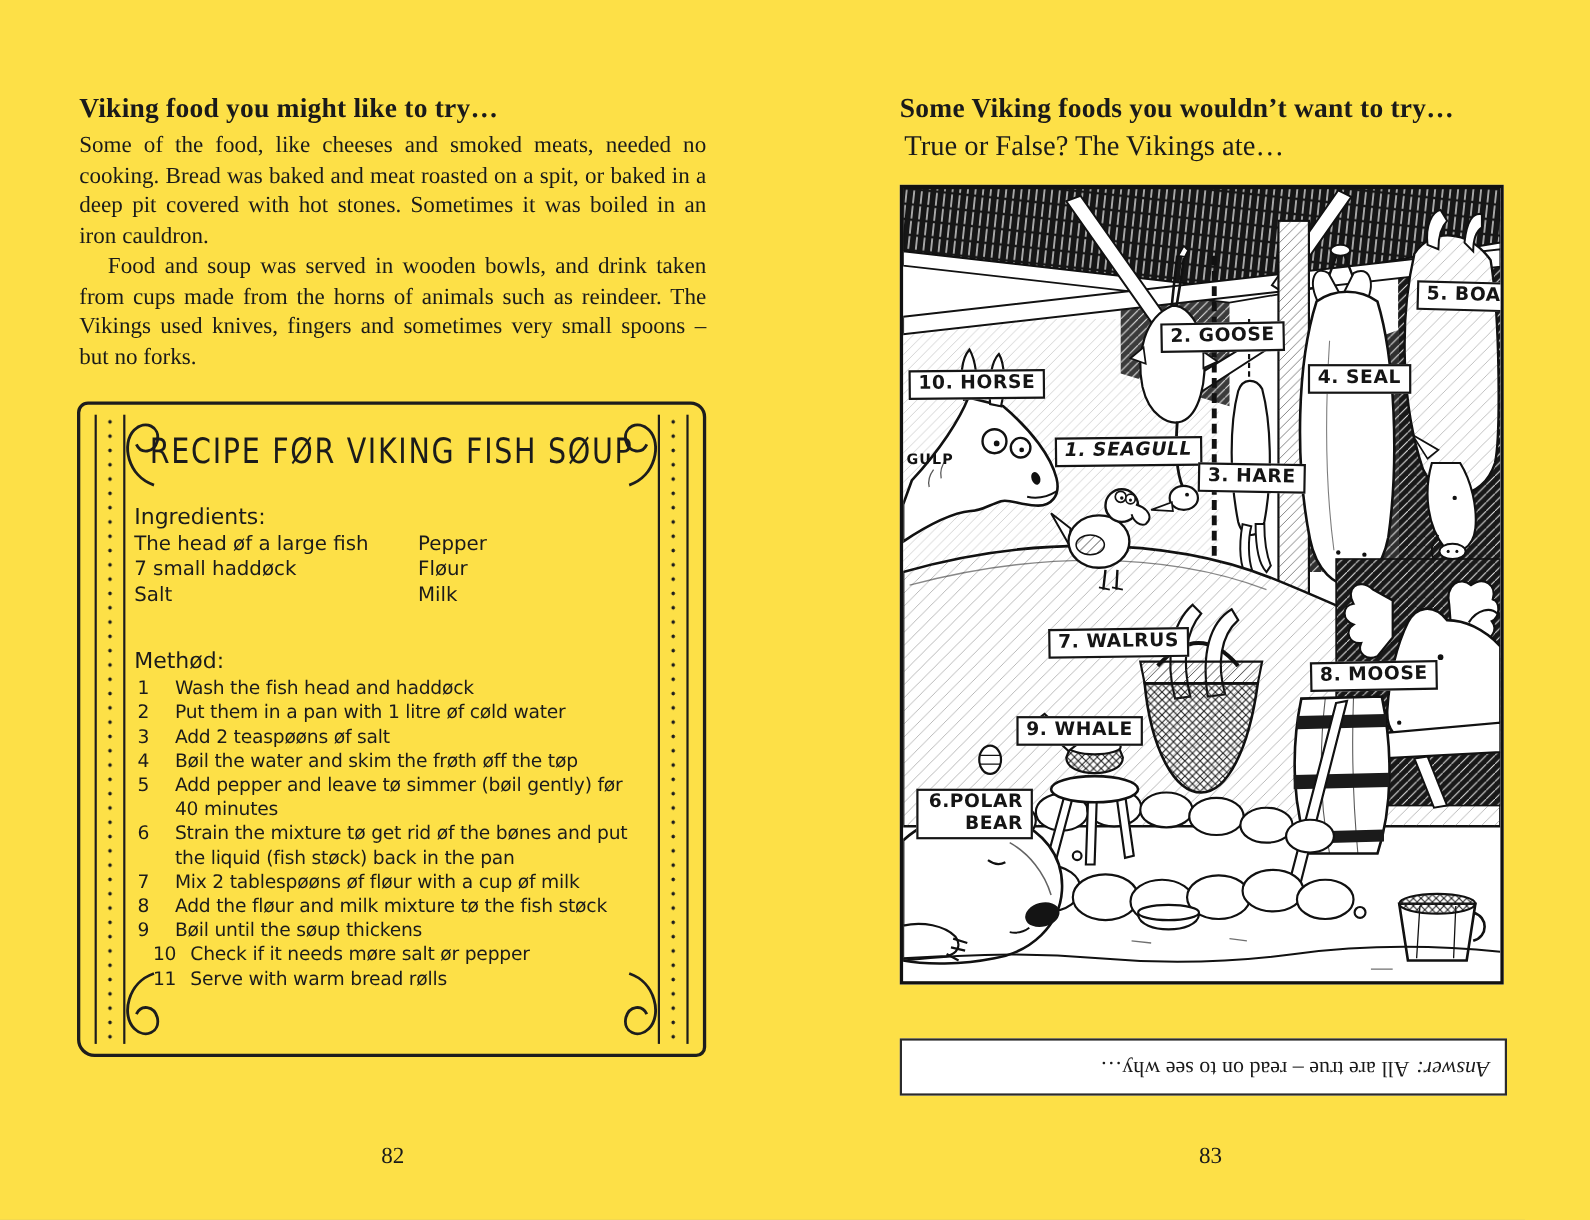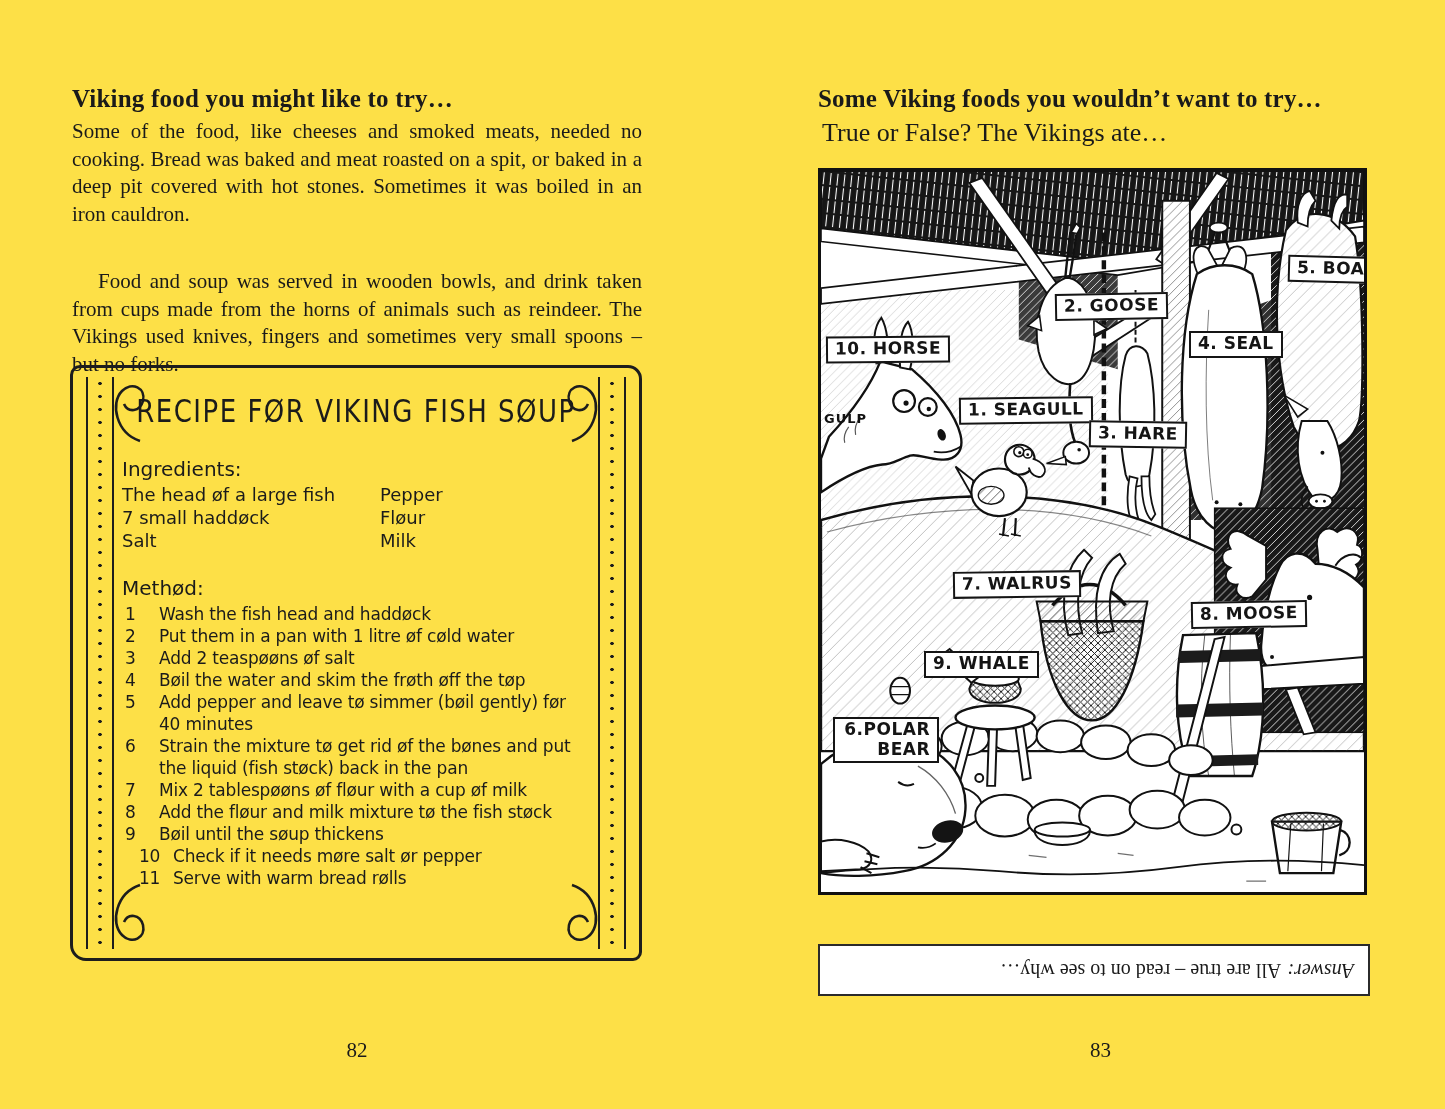--- a/index.html
+++ b/index.html
@@ -3,21 +3,21 @@
 <meta charset="utf-8">
 <style>
   html,body{margin:0;padding:0;background:#9a9a9a;}
   .sheet{position:relative;width:1445px;height:1109px;background:#fde047;overflow:hidden;
          font-family:"Liberation Serif",serif;color:#1a1a1a;}
 
   
   .left-text{position:absolute;left:72px;top:85px;width:570px;}
   .page-heading{font-size:25px;font-weight:bold;margin:0 0 5px 0;letter-spacing:.2px;}
   .body-para{font-size:21px;line-height:27.5px;text-align:justify;margin:0;}
-  .body-para.indent{text-indent:26px;margin-top:40px;}
+  .body-para.indent{text-indent:26px;}
 
   
   .recipe{position:absolute;left:70px;top:365px;width:572px;height:596px;box-sizing:border-box;}
   .recipe-frame{position:absolute;inset:0;border:3px solid #1d1d1d;border-radius:10px 14px 9px 16px;}
   .pillar{position:absolute;top:12px;bottom:12px;width:24px;
           border-left:2px solid #1d1d1d;border-right:2px solid #1d1d1d;
           background:radial-gradient(circle,#1d1d1d 1.6px,transparent 1.9px) center top/10px 13px repeat-y;}
   .pillar.pl{left:16px;}.pillar.pr{right:16px;}
   .curl{position:absolute;width:46px;height:66px;}
   .curl svg{width:100%;height:100%;}
@@ -26,41 +26,41 @@
   .curl.bl{left:36px;bottom:14px;transform:scaleY(-1);}
   .curl.br{right:36px;bottom:14px;transform:scale(-1,-1);}
   .recipe-content{position:absolute;left:52px;right:52px;top:20px;
           font-family:"DejaVu Sans",sans-serif;color:#1b1b1b;}
   .r-title{font-size:26px;letter-spacing:1.5px;text-align:center;margin-top:8px;white-space:nowrap;
            transform:scaleY(1.22);transform-origin:center top;font-weight:500;}
   .r-sec-h{font-size:20px;margin-top:34px;}
   .ing-cols{display:flex;font-size:18px;line-height:23px;margin-top:2px;align-items:flex-end;}
   .ing-col1{width:258px;flex:none;}
   .ing-col2{flex:1;}
-  .meth-h{font-size:20px;margin-top:24px;margin-bottom:3px;}
+  .meth-h{font-size:20px;margin-top:36px;margin-bottom:3px;}
   .step{display:flex;font-size:17px;line-height:22px;letter-spacing:-.2px;}
   .step.ind{padding-left:14px;}
   .step-num{width:34px;flex:none;padding-left:3px;}
   .step-text{flex:1;}
 
   .pn{position:absolute;top:1038px;font-size:21px;text-align:center;}
   .pn.left{left:72px;width:570px;}
   .pn.right{left:826px;width:549px;text-align:center;}
 
   
   .right-head{position:absolute;left:818px;top:85px;width:560px;}
   .sub-heading{font-size:26px;margin:3px 0 0 4px;}
 
   .illu{position:absolute;left:818px;top:168px;width:549px;height:727px;
         border:3px solid #111;box-sizing:border-box;background:#fff;overflow:hidden;}
   .illu svg.scene{position:absolute;inset:0;width:100%;height:100%;}
   .il-label{position:absolute;background:#fff;border:2px solid #151515;padding:1px 7px 2px;
         font:bold 17px/1.15 "DejaVu Sans",sans-serif;letter-spacing:.5px;color:#151515;
         white-space:nowrap;z-index:5;}
-  .lab-seagull{left:138px;top:226px;transform:rotate(-.6deg);}
+  .lab-seagull{left:138px;top:226px;transform:rotate(-.6deg);font-style:italic;}
   .lab-goose{left:234px;top:122px;transform:rotate(-1deg);}
   .lab-hare{left:268px;top:250px;transform:rotate(1deg);}
   .lab-seal{left:368px;top:160px;}
   .lab-boar{left:467px;top:85px;transform:rotate(1.5deg);}
   .lab-polar{left:12px;top:546px;white-space:normal;width:88px;text-align:right;}
   .lab-walrus{left:132px;top:400px;transform:rotate(-.8deg);}
   .lab-moose{left:370px;top:430px;transform:rotate(-1deg);}
   .lab-whale{left:103px;top:480px;}
   .lab-horse{left:5px;top:165px;transform:rotate(-.5deg);}
   .gulp{position:absolute;left:3px;top:240px;z-index:4;

